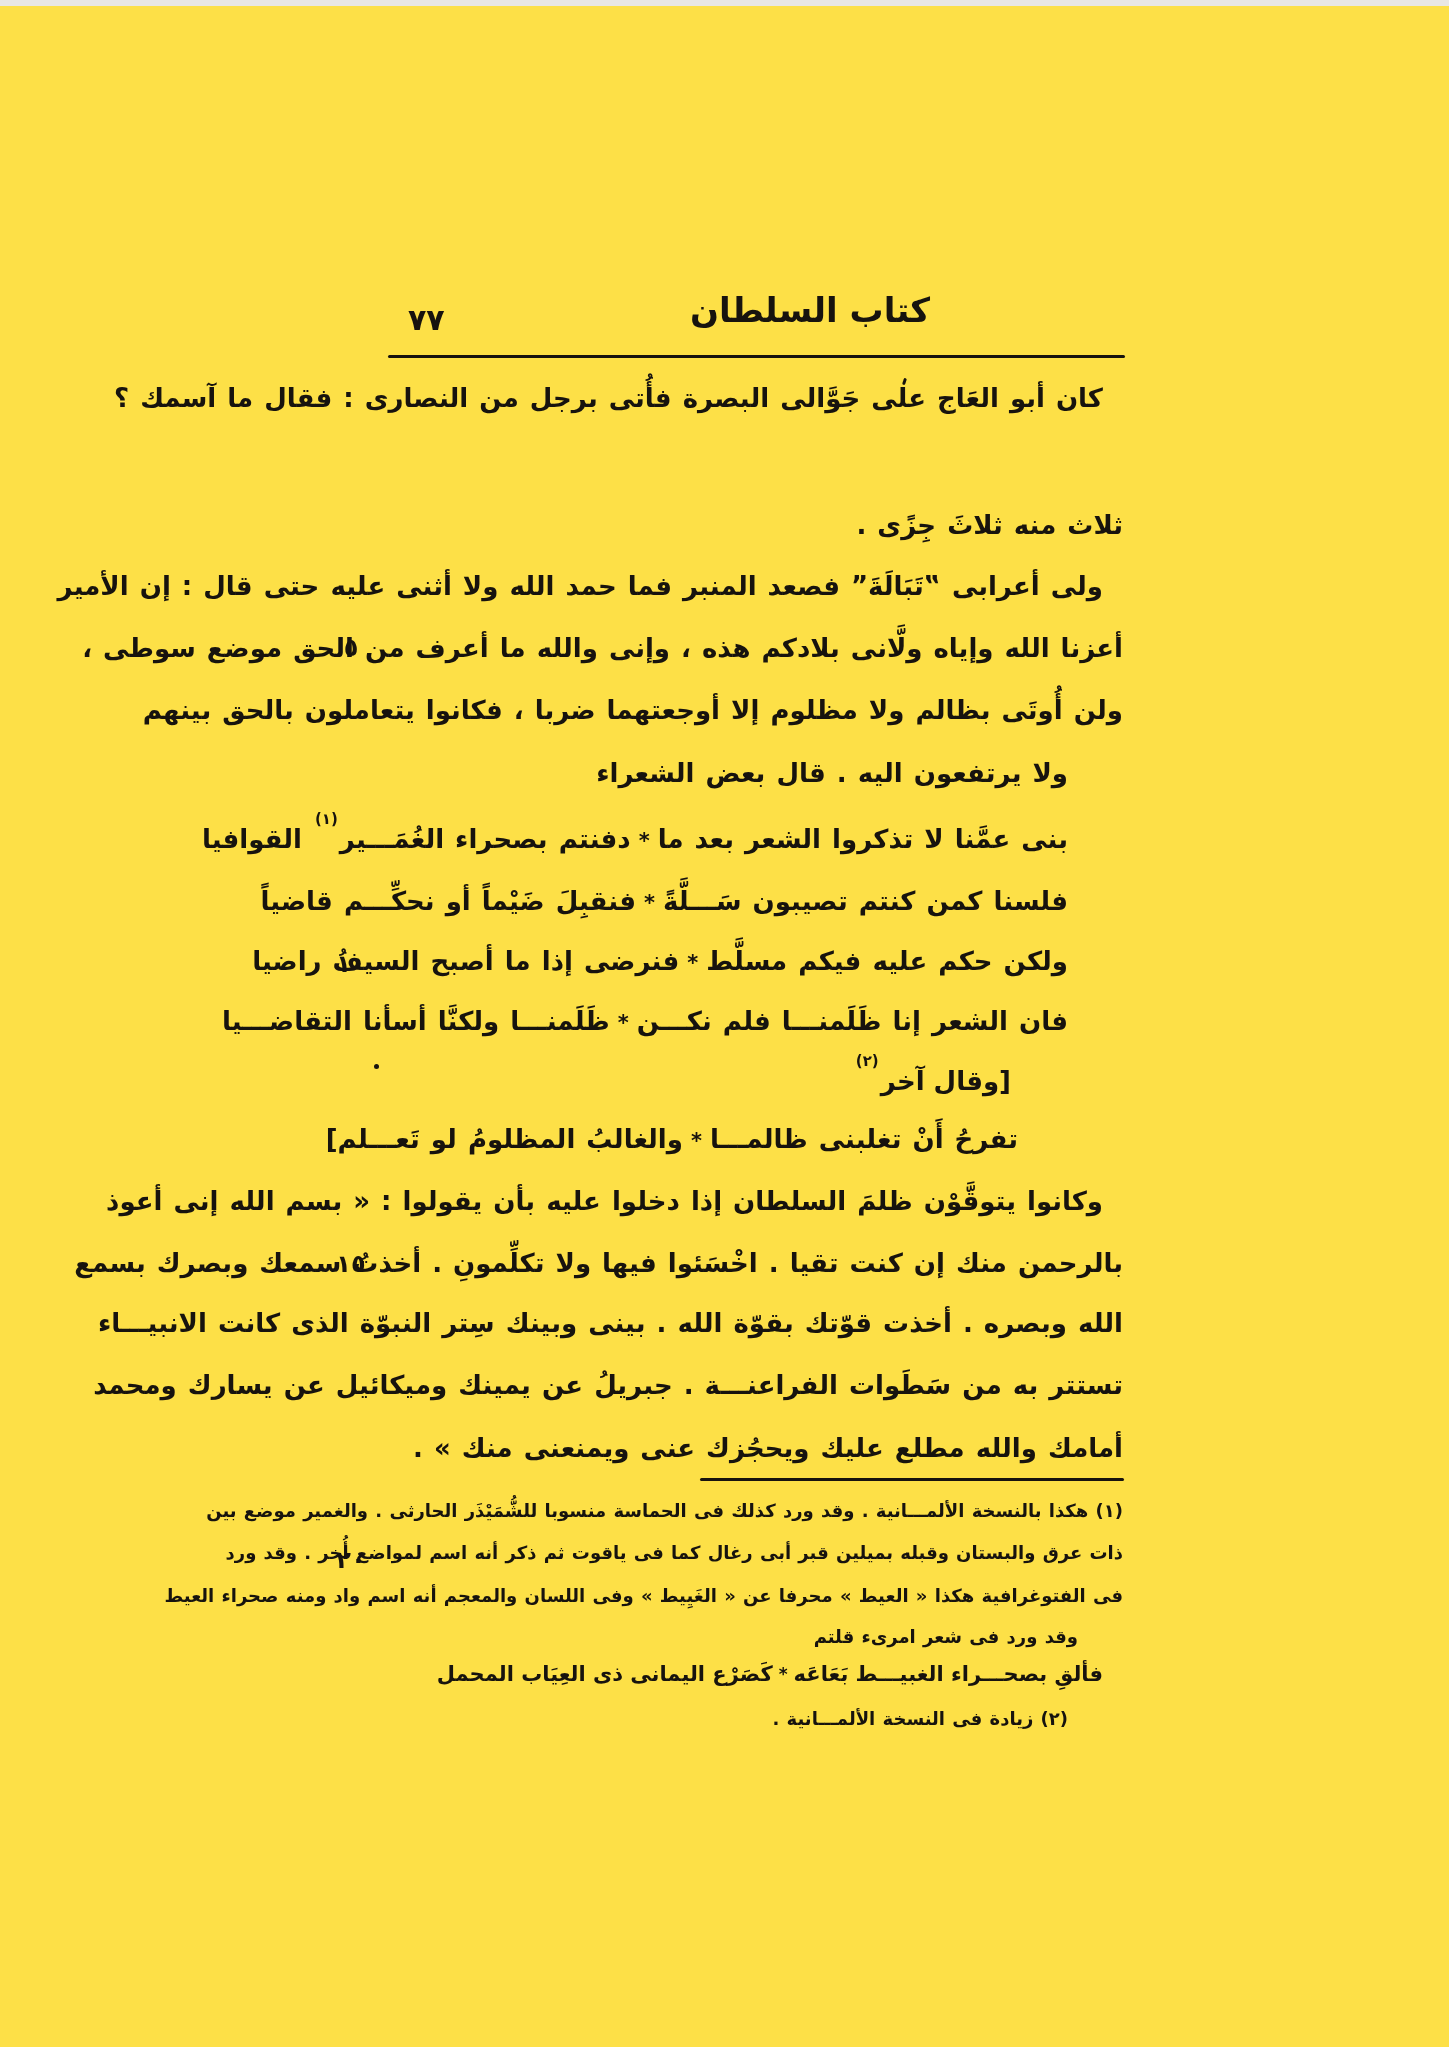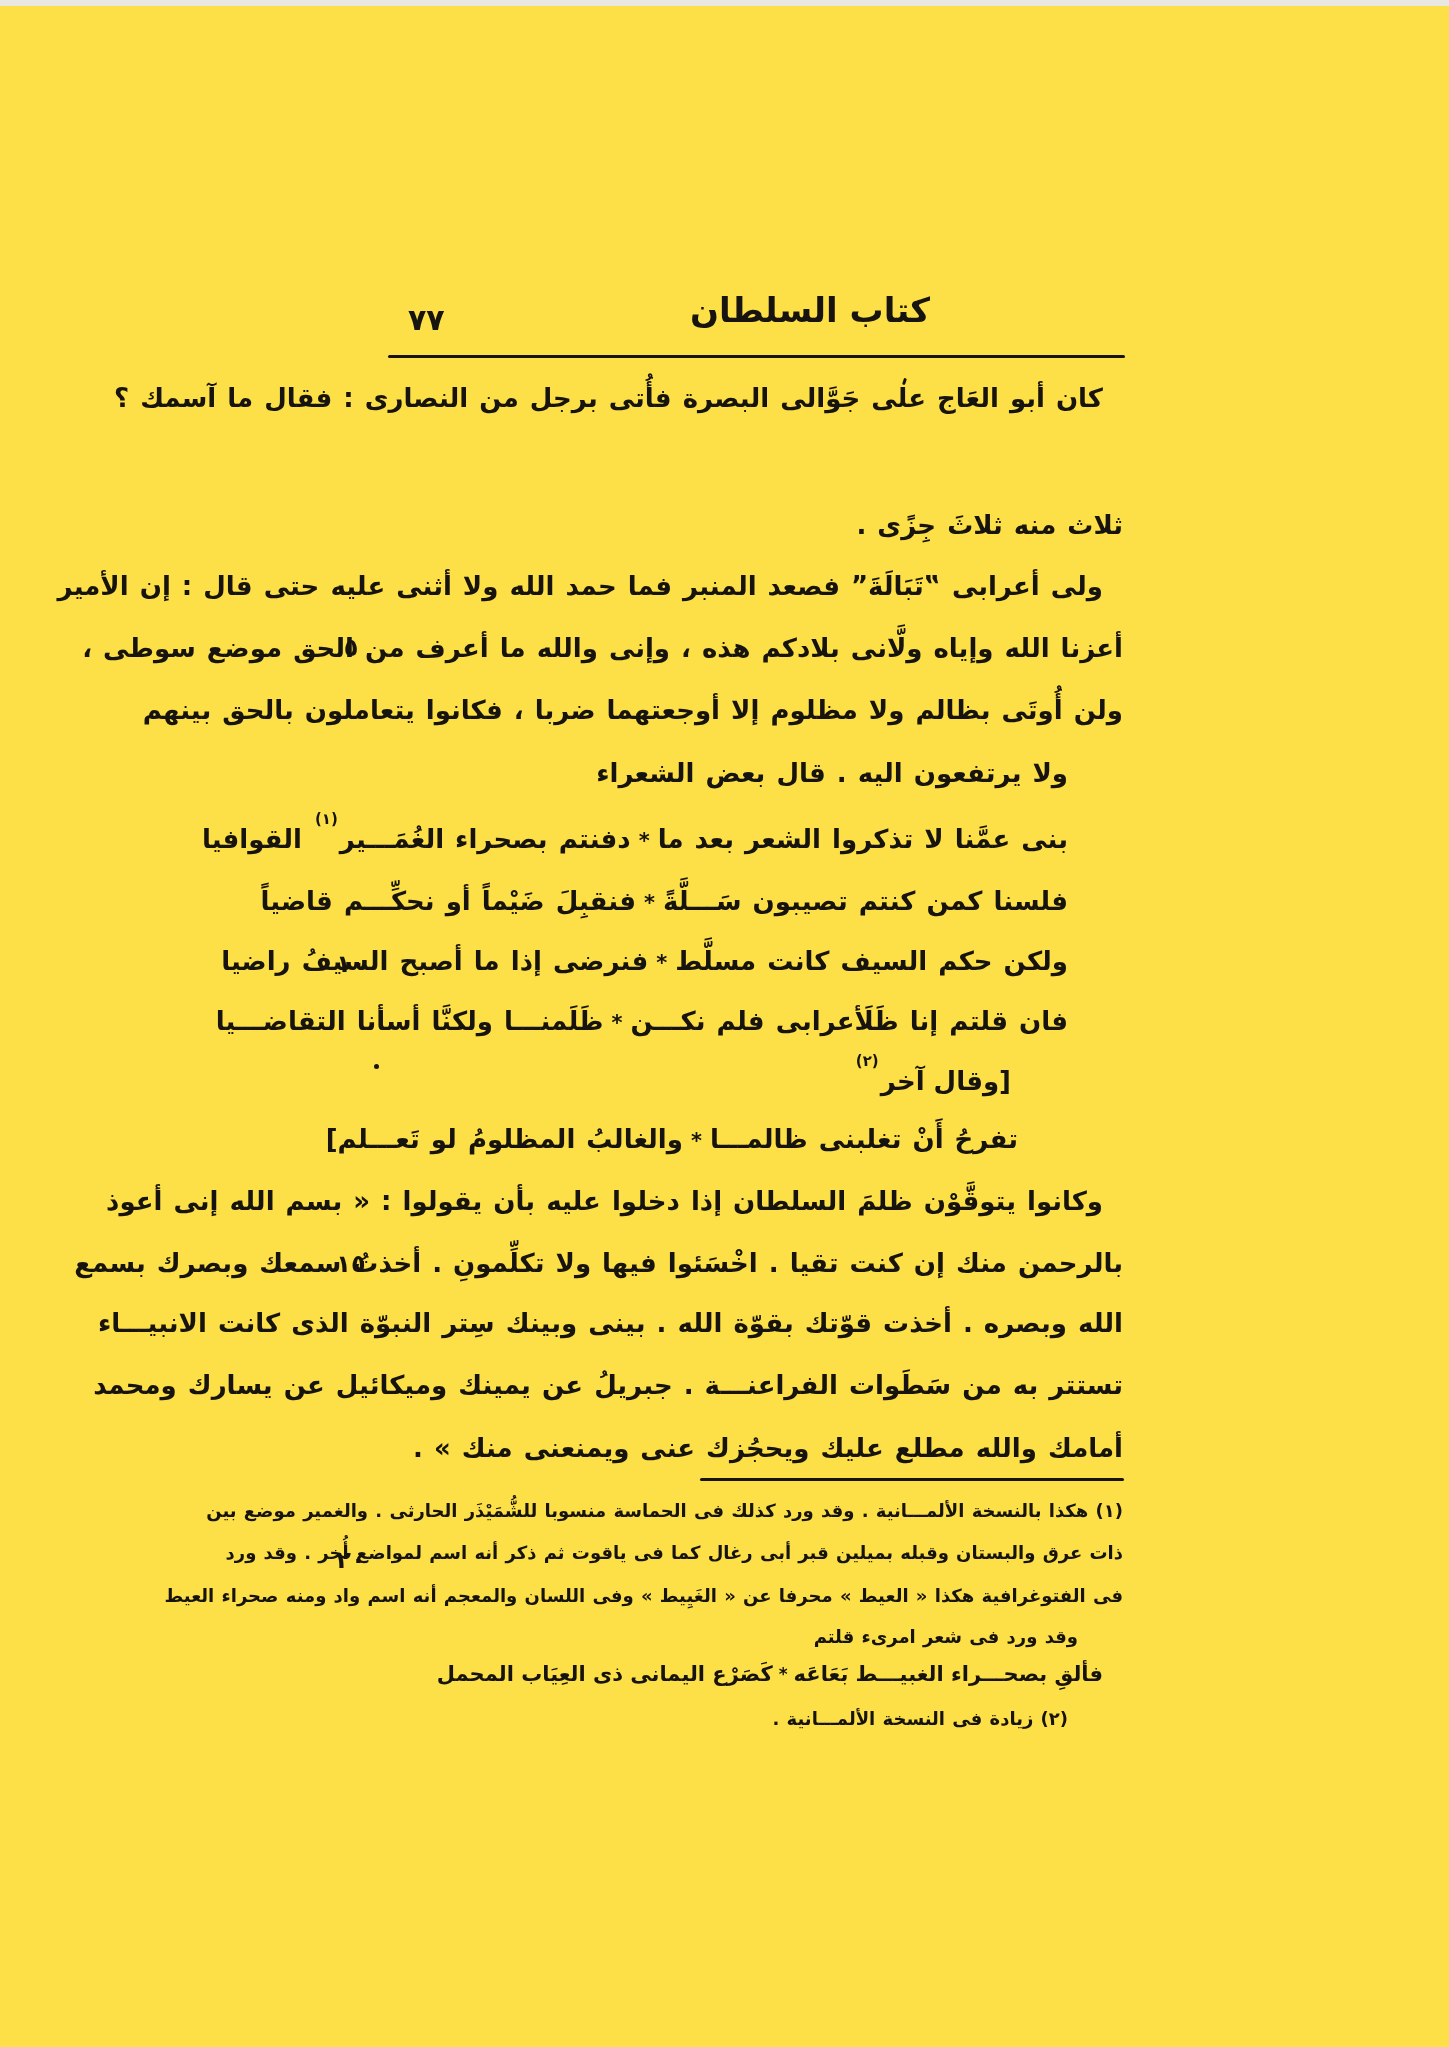--- a/index.html
+++ b/index.html
@@ -85,26 +85,26 @@
         <span>دفنتم بصحراء الغُمَـــير</span><sup class="fnref">(١)</sup>
         <span>القوافيا</span>
       </span>
     </div>
     <div class="verse p1" style="top:880px">
       <span>فلسنا كمن كنتم تصيبون سَـــلَّةً</span>
       <span class="star">*</span>
       <span>فنقبِلَ ضَيْماً أو نحكِّـــم قاضياً</span>
     </div>
     <div class="verse p1" style="top:940px">
-      <span>ولكن حكم السيف كانت مسلَّط</span>
+      <span>ولكن حكم عليه فيكم مسلَّط</span>
       <span class="star">*</span>
       <span>فنرضى إذا ما أصبح السيفُ راضيا</span>
     </div>
     <div class="verse p1" style="top:1000px">
-      <span>فان قلتم إنا ظَلَأعرابى فلم نكـــن</span>
+      <span>فان الشعر إنا ظَلَمنـــا فلم نكـــن</span>
       <span class="star">*</span>
       <span>ظَلَمنـــا ولكنَّا أسأنا التقاضـــيا</span>
     </div>
 
     <div class="attrib" style="top:1060px">
       <span>[وقال آخر</span><sup class="fnref">(٢)</sup>
     </div>
 
     <div class="verse p2v" style="top:1118px">
       <span>تفرحُ أَنْ تغلبنى ظالمـــا</span>

